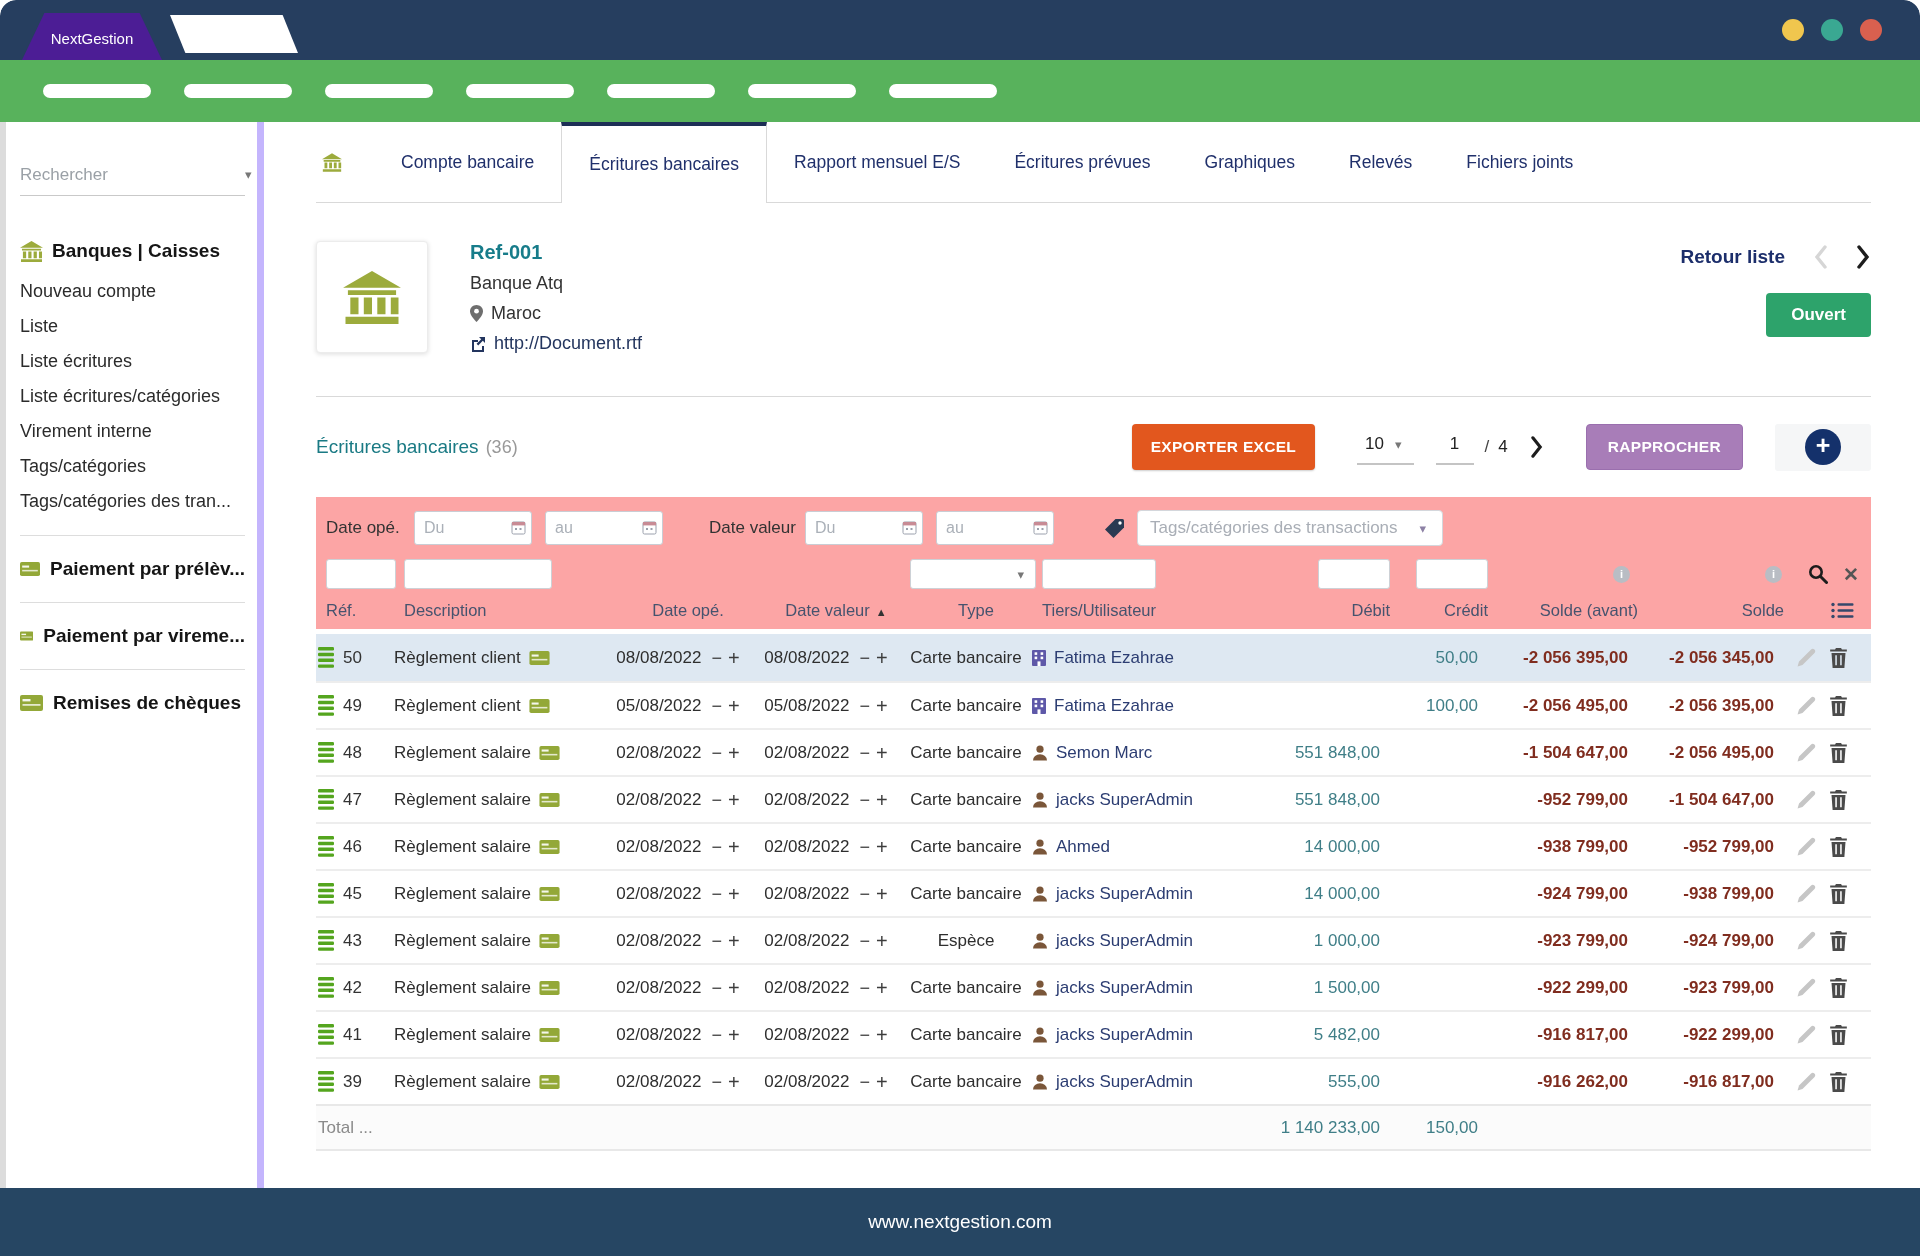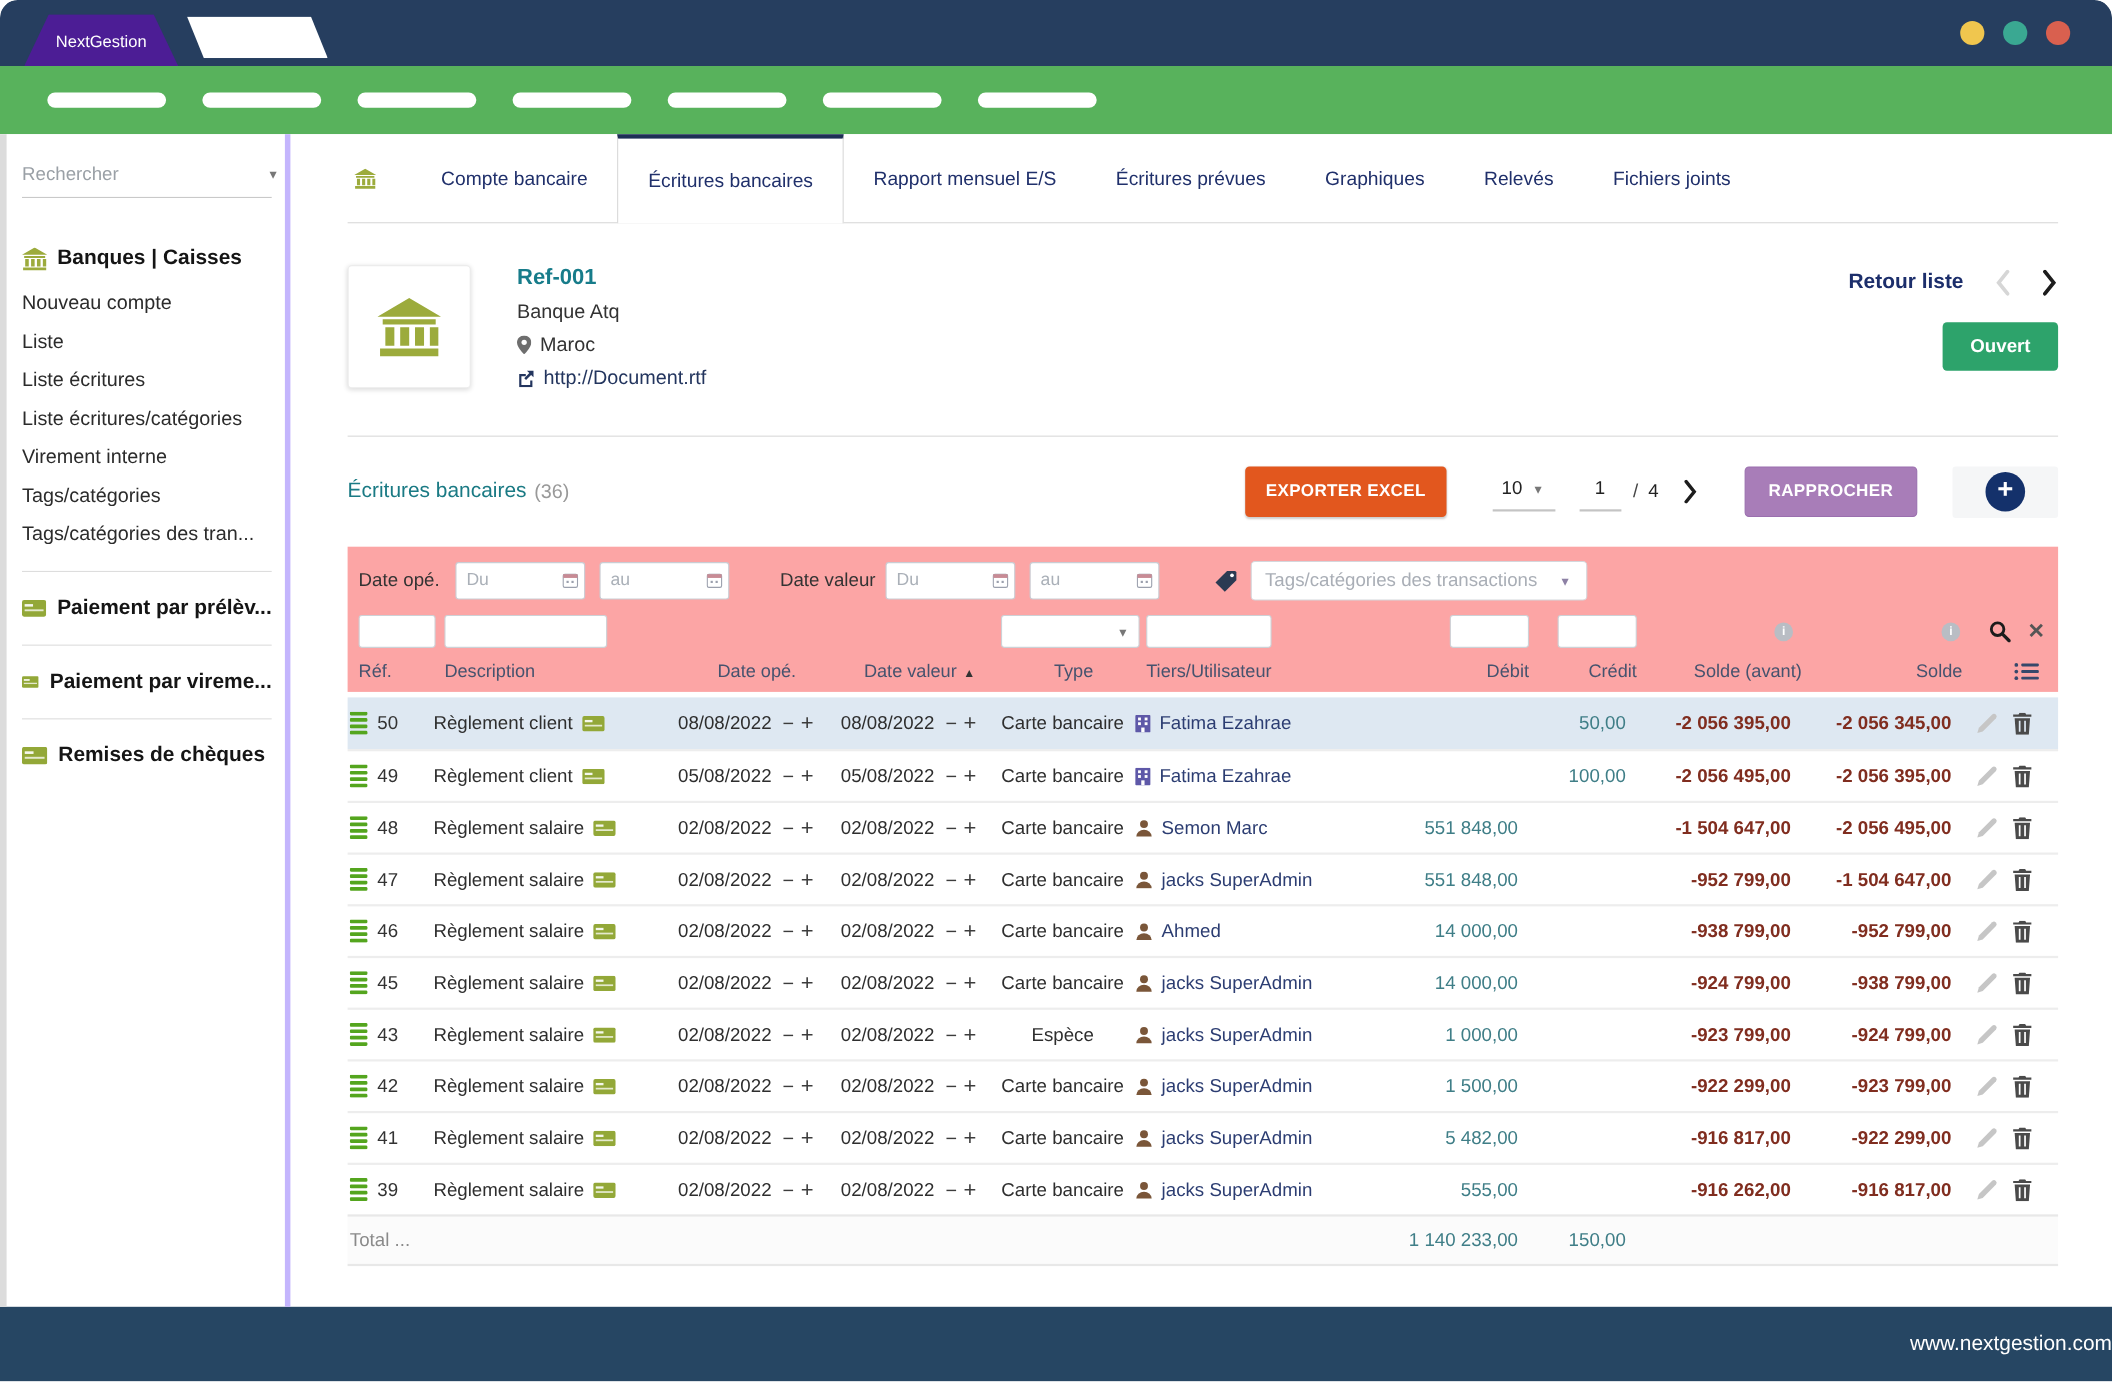--- a/index.html
+++ b/index.html
@@ -17,21 +17,21 @@
   .dot { width:22px; height:22px; border-radius:50%; }
   .dot.y { background:#f0c64e; } .dot.g { background:#3aa892; } .dot.r { background:#d9604f; }
 
   
   .greenbar { height:62px; background:#58b25c; display:flex; align-items:center; gap:33px; padding-left:43px; }
   .pill { width:108px; height:14px; border-radius:8px; background:#fff; flex:0 0 auto; }
 
   
   .main { display:flex; height:1066px; background:#fff; }
   .gutter { width:6px; background:#dcdcdc; }
-  .sidebar { width:258px; border-right:5px solid #c4b5fd; padding:0 12px 0 14px; }
+  .sidebar { width:258px; border-right:7px solid #c4b5fd; padding:16px 12px 0 14px; }
   .search { margin-top:16px; height:42px; border-bottom:1px solid #c9c9c9; display:flex; align-items:center; }
   .search input { border:none; outline:none; flex:1; font-size:17px; color:#444; font-family:inherit; background:transparent; }
   .search input::placeholder { color:#9aa0a6; }
   .caret { color:#777; font-size:13px; padding:0 4px; }
   .side-main-title { margin-top:44px; display:flex; gap:9px; align-items:center; font-weight:bold; font-size:19px; color:#151515; }
   .side-list { list-style:none; margin-top:12px; }
   .side-list li { font-size:18px; color:#2b2b2b; padding:7px 0; cursor:pointer; white-space:nowrap; }
   .sdivider { border-top:1px solid #ddd; margin:16px 0; }
   .side-sec { display:flex; gap:10px; align-items:center; font-weight:bold; font-size:19px; color:#151515; padding:6px 0; white-space:nowrap; }
 
@@ -116,21 +116,21 @@
   .cdebit,.ccredit { justify-self:end; color:#3f7e87; }
   .csa,.cs { justify-self:end; color:#802d1f; font-weight:bold; white-space:nowrap; }
   .cact { justify-self:end; display:flex; gap:14px; align-items:center; padding-right:4px; }
   .totrow { display:grid; grid-template-columns:var(--cols); align-items:center; height:47px; background:#fbfbfb;
     border-top:2px solid #e8e8e8; border-bottom:2px solid #e8e8e8; font-size:17px; }
   .totlabel { grid-column:1 / 3; color:#8a8a8a; padding-left:2px; }
   .totdeb { grid-column:7; justify-self:end; color:#3f7e87; }
   .totcre { grid-column:8; justify-self:end; color:#3f7e87; }
 
   
-  .footer { height:68px; background:#264663; display:flex; align-items:center; justify-content:flex-end; color:#fff; font-size:19px; }
+  .footer { height:68px; background:#264663; display:flex; align-items:center; justify-content:center; color:#fff; font-size:19px; }
 
   svg { display:block; }
 </style>
 </head>
 <body>
 
 <div class="window">
 
   <div class="titlebar">
     <div class="brand-tab">

